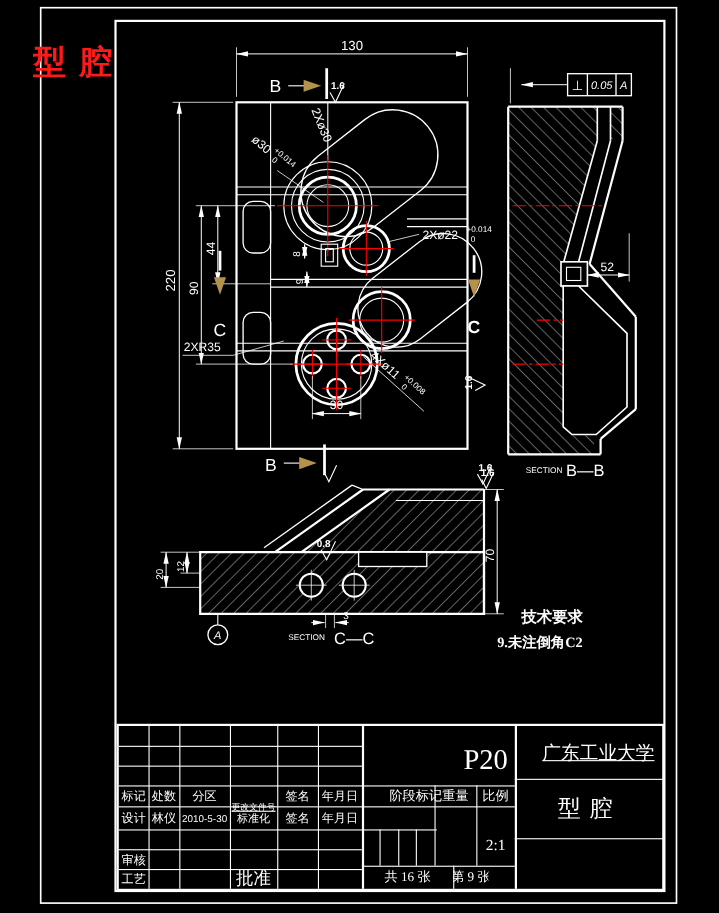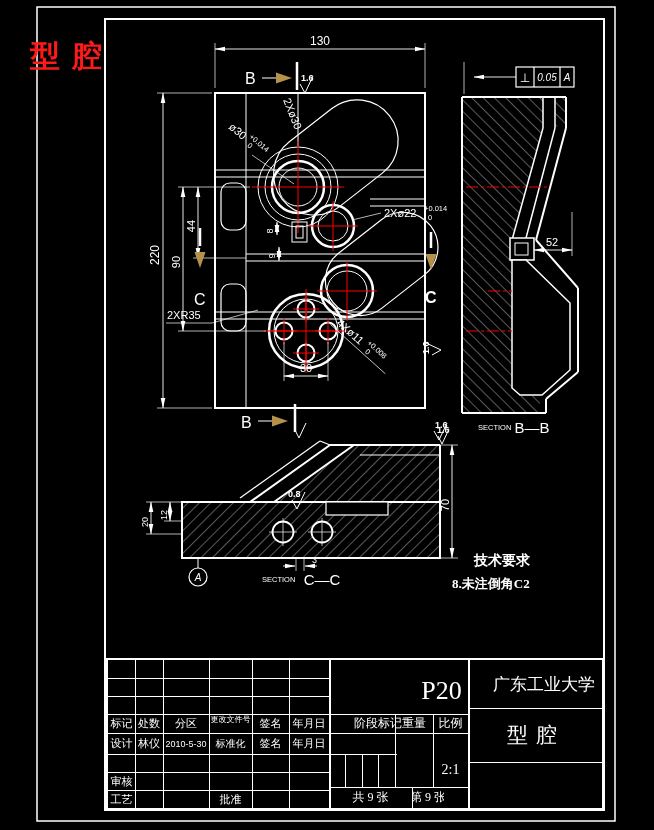--- a/index.html
+++ b/index.html
@@ -309,21 +309,21 @@
       <text x="262" y="582" font-size="7.5">SECTION</text>
       <text x="322" y="585" font-size="15" text-anchor="middle">C—C</text>
     </g>
   </g>
 </svg>
 
 <div id="margin-label">型腔</div>
 
 <div id="techreq">
   <div class="tr-title">技术要求</div>
-  <div class="tr-item">8.未注倒角C2</div>
+  <div class="tr-item">9.未注倒角C2</div>
 </div>
 
 <div id="tblock">
 
   <div class="vl" style="left:27px;top:0;width:1px;height:148px;"></div>
   <div class="vl" style="left:55px;top:0;width:1px;height:148px;"></div>
   <div class="vl" style="left:101px;top:0;width:1px;height:148px;"></div>
   <div class="vl" style="left:144px;top:0;width:1px;height:148px;"></div>
   <div class="vl" style="left:181px;top:0;width:1px;height:148px;"></div>
   <div class="vl" style="left:221px;top:0;width:2px;height:148px;"></div>
@@ -342,40 +342,40 @@
   <div class="vl" style="left:237px;top:94px;width:1px;height:33px;"></div>
   <div class="vl" style="left:254px;top:94px;width:1px;height:33px;"></div>
   <div class="vl" style="left:270px;top:94px;width:1px;height:33px;"></div>
   <div class="vl" style="left:304px;top:127px;width:1px;height:21px;"></div>
   <div class="hl" style="left:360px;top:48px;width:136px;height:1px;"></div>
   <div class="hl" style="left:360px;top:102px;width:136px;height:1px;"></div>
 
   <div class="tc" style="left:0;top:54px;width:27px;height:19px;font-size:11px;">标记</div>
   <div class="tc" style="left:27px;top:54px;width:28px;height:19px;font-size:11px;">处数</div>
   <div class="tc" style="left:55px;top:54px;width:46px;height:19px;font-size:11px;">分区</div>
-  <div class="tc" style="left:101px;top:50px;width:43px;height:19px;font-size:8px;">更改文件号</div>
+  <div class="tc" style="left:101px;top:64px;width:43px;height:19px;font-size:8px;text-decoration:underline;">更改文件号</div>
   <div class="tc" style="left:144px;top:54px;width:37px;height:19px;font-size:11px;">签名</div>
   <div class="tc" style="left:181px;top:54px;width:40px;height:19px;font-size:11px;">年月日</div>
 
   <div class="tc" style="left:0;top:73px;width:27px;height:21px;font-size:11px;">设计</div>
   <div class="tc" style="left:27px;top:73px;width:28px;height:21px;font-size:11px;">林仪</div>
   <div class="tc" style="left:55px;top:73px;width:46px;height:21px;font-size:9px;font-family:'Liberation Sans',sans-serif;">2010-5-30</div>
   <div class="tc" style="left:101px;top:73px;width:43px;height:21px;font-size:10px;">标准化</div>
   <div class="tc" style="left:144px;top:73px;width:37px;height:21px;font-size:11px;">签名</div>
   <div class="tc" style="left:181px;top:73px;width:40px;height:21px;font-size:11px;">年月日</div>
 
   <div class="tc" style="left:0;top:112px;width:27px;height:18px;font-size:11px;">审核</div>
   <div class="tc" style="left:0;top:130px;width:27px;height:18px;font-size:11px;">工艺</div>
-  <div class="tc" style="left:101px;top:130px;width:43px;height:18px;font-size:11px;">批准</div>
+  <div class="tc" style="left:101px;top:130px;width:43px;height:18px;font-size:16px;">批准</div>
 
   <div class="tc" style="left:221px;top:4px;width:139px;height:54px;font-size:26px;padding-left:43px;">P20</div>
   <div class="tc" style="left:221px;top:54px;width:66px;height:19px;font-size:12px;padding-left:16px;">阶段标记</div>
   <div class="tc" style="left:287px;top:54px;width:38px;height:19px;font-size:12px;">重量</div>
   <div class="tc" style="left:325px;top:54px;width:35px;height:19px;font-size:12px;">比例</div>
   <div class="tc" style="left:325px;top:92px;width:35px;height:35px;font-size:14px;">2:1</div>
-  <div class="tc" style="left:221px;top:127px;width:83px;height:21px;font-size:12px;">共 9 张</div>
+  <div class="tc" style="left:221px;top:127px;width:83px;height:21px;font-size:12px;">共 16 张</div>
   <div class="tc" style="left:304px;top:127px;width:32px;height:21px;font-size:12px;">第 9 张</div>
 
-  <div class="tc" style="left:360px;top:0;width:152px;height:48px;font-size:17px;">广东工业大学</div>
+  <div class="tc" style="left:360px;top:0;width:152px;height:48px;font-size:17px;text-decoration:underline;">广东工业大学</div>
   <div class="tc" style="left:360px;top:48px;width:136px;height:54px;font-size:21px;letter-spacing:8px;">型腔</div>
 </div>
 
 </div>
 
 </body></html>

